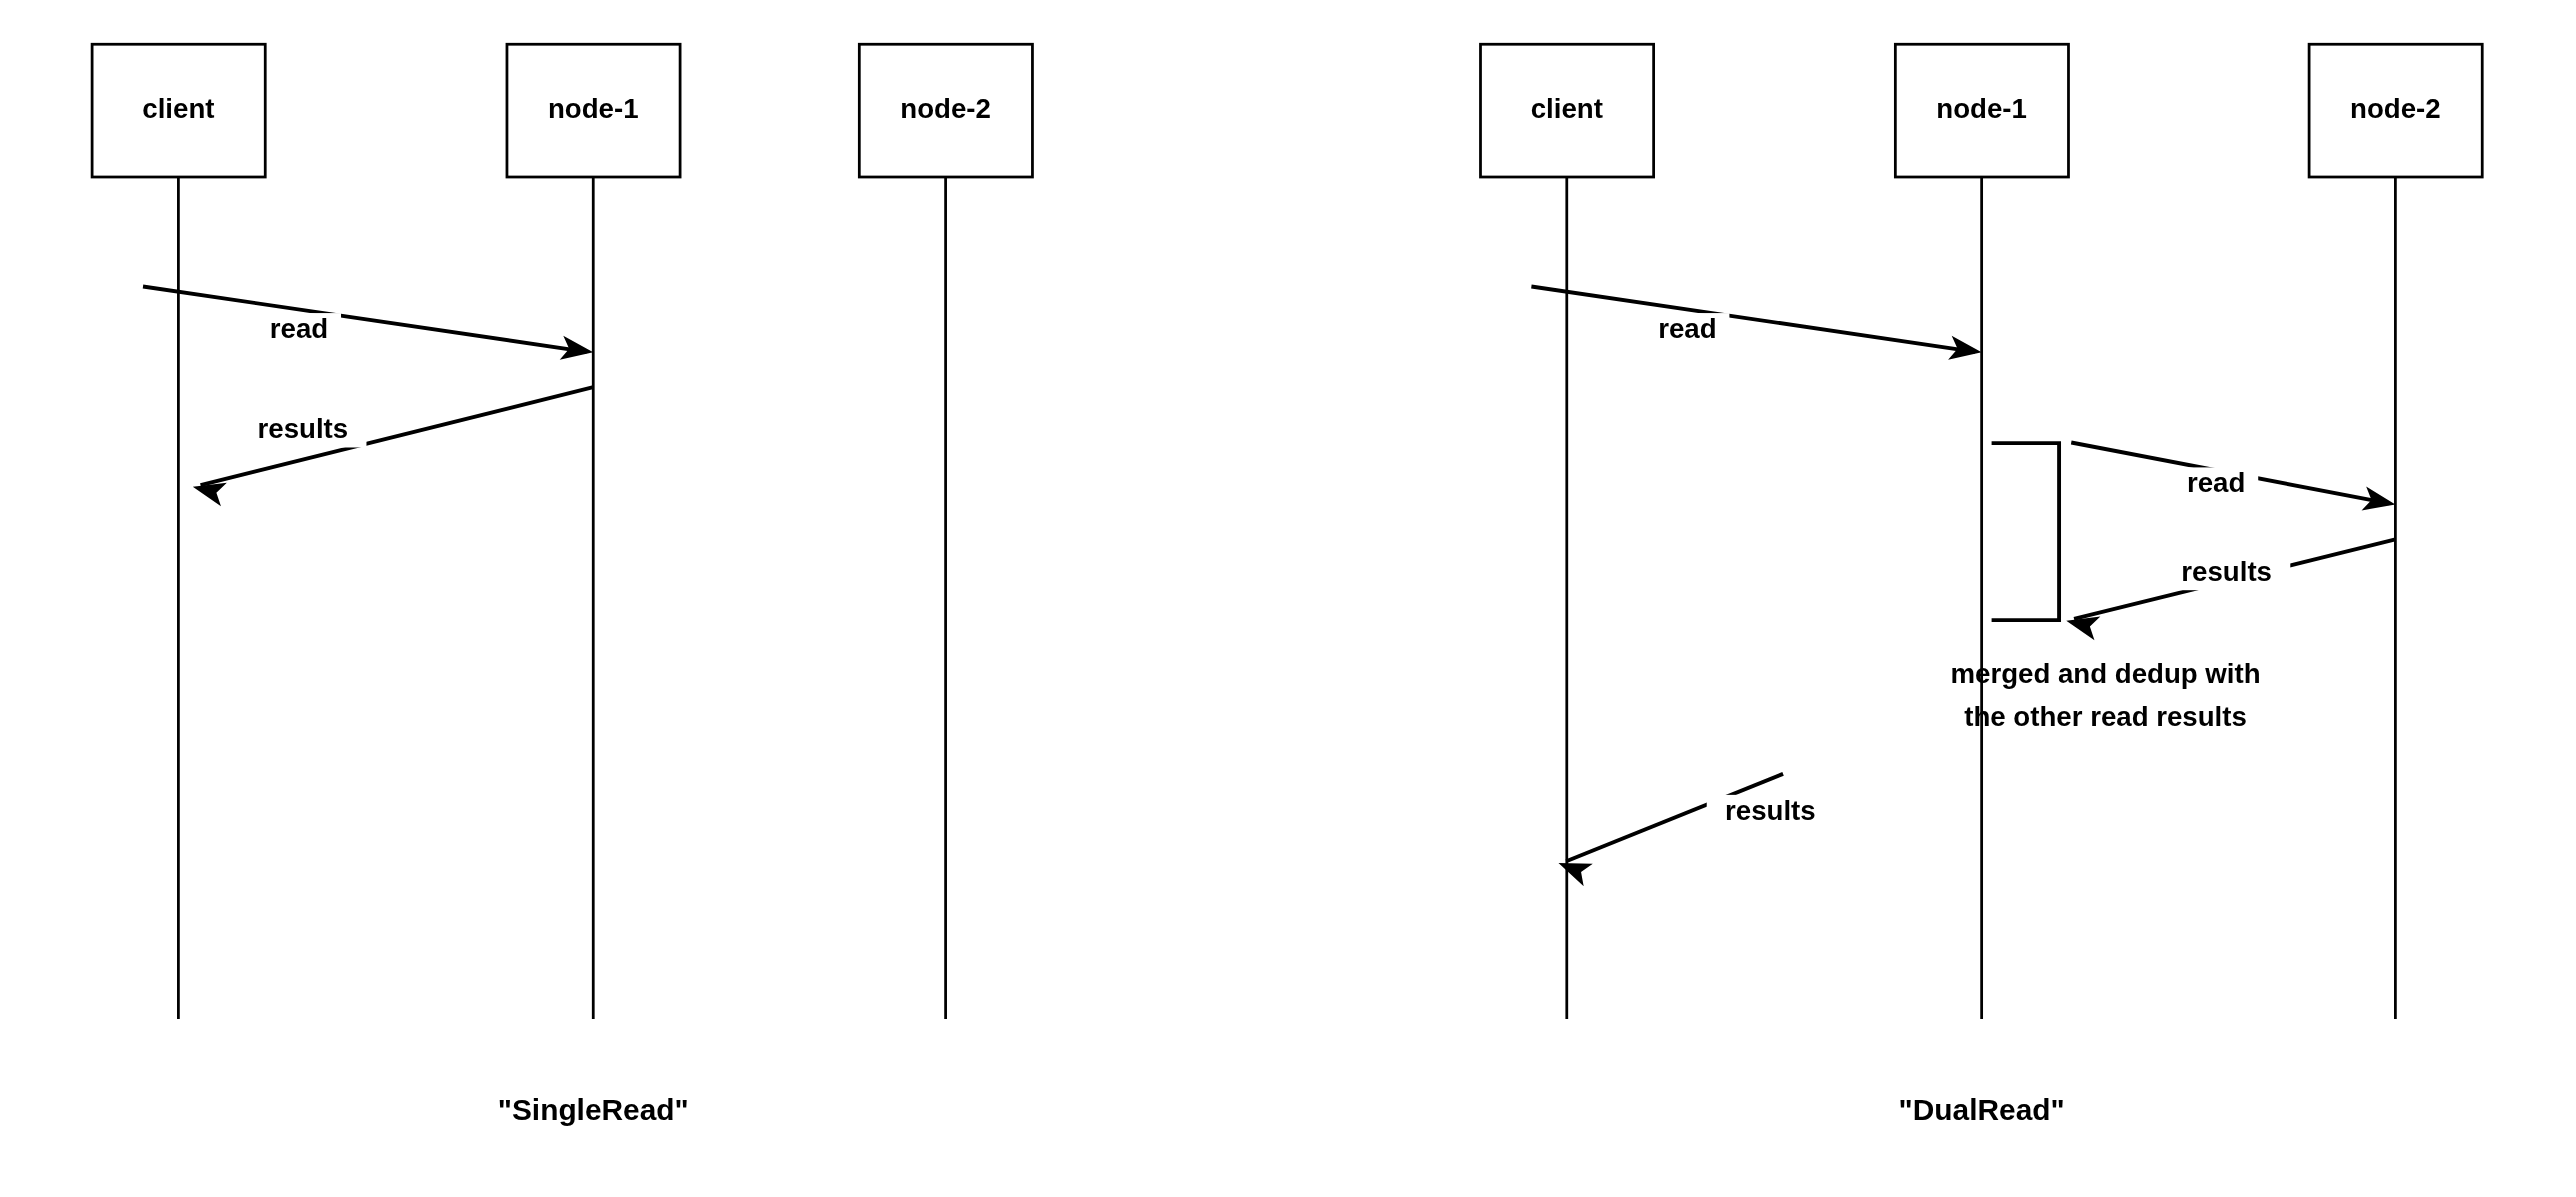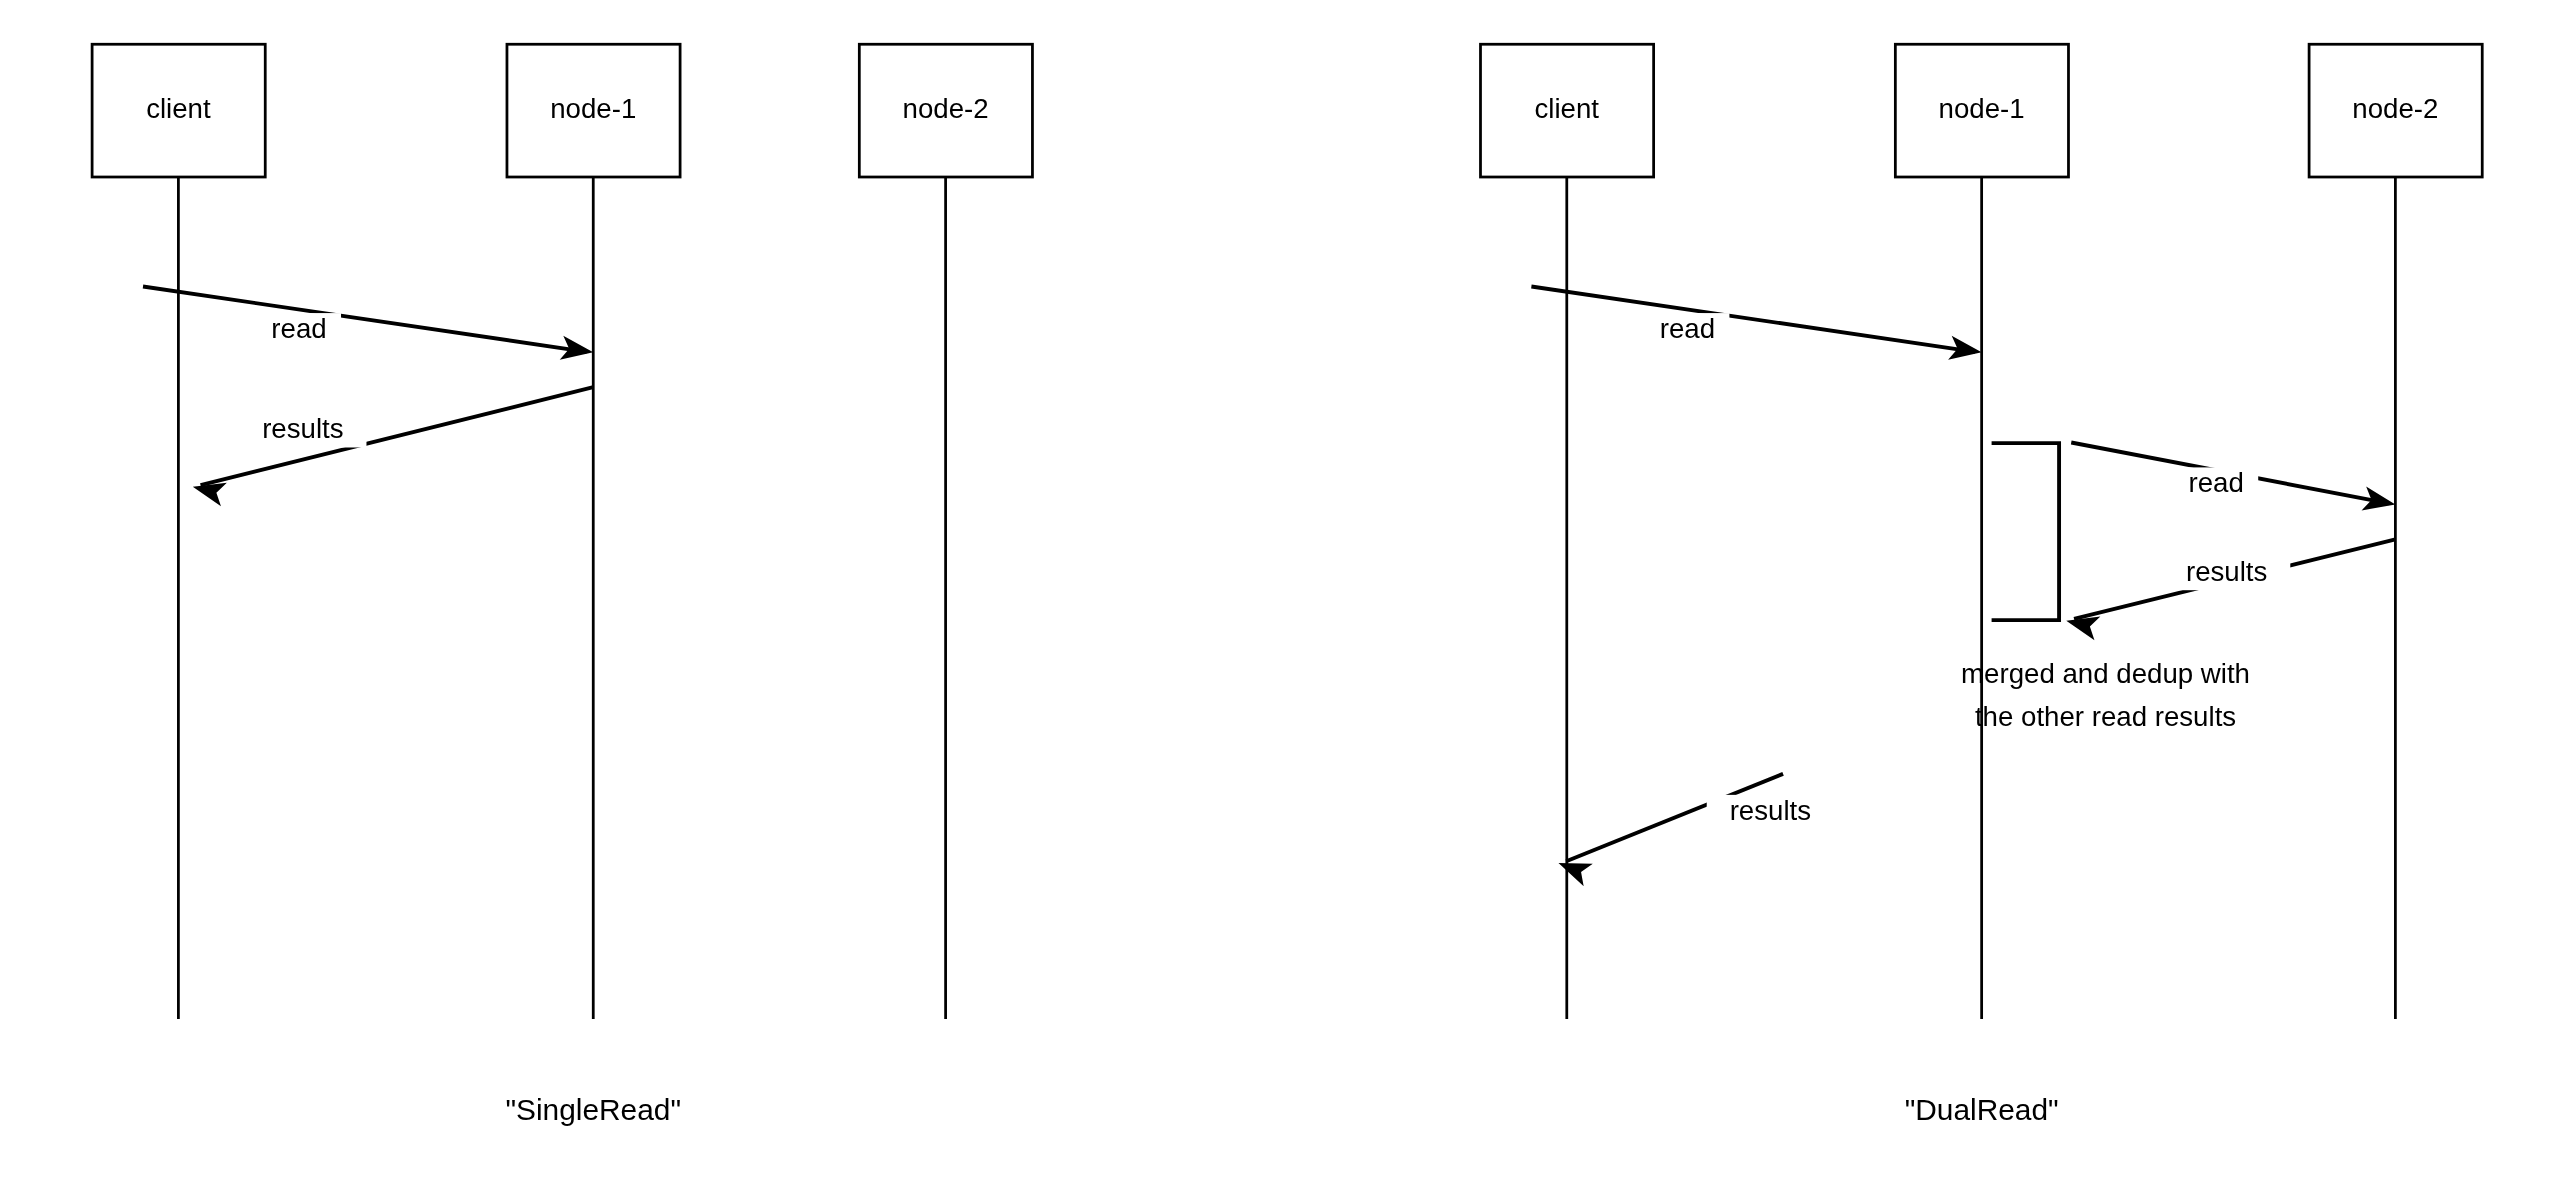--- a/index.html
+++ b/index.html
@@ -11,20 +11,21 @@
   body {
     font-family: "Liberation Sans", sans-serif;
     color: #000000;
   }
   #canvas {
     position: relative;
     width: 2576px;
     height: 1197px;
     background: #ffffff;
     overflow: hidden;
+    font-weight: bold;
   }
   #canvas svg.layer {
     position: absolute;
     left: 0;
     top: 0;
     width: 2576px;
     height: 1197px;
   }
   .lifeline-rect {
     fill: #ffffff;

